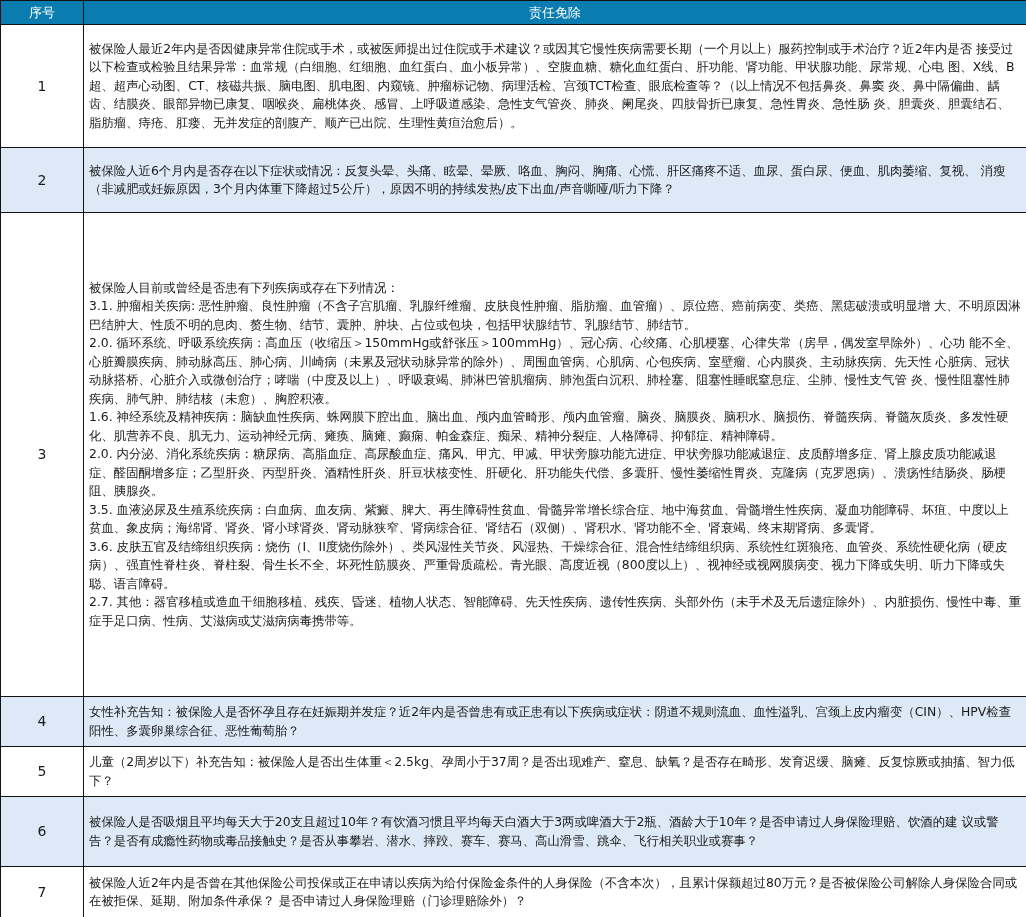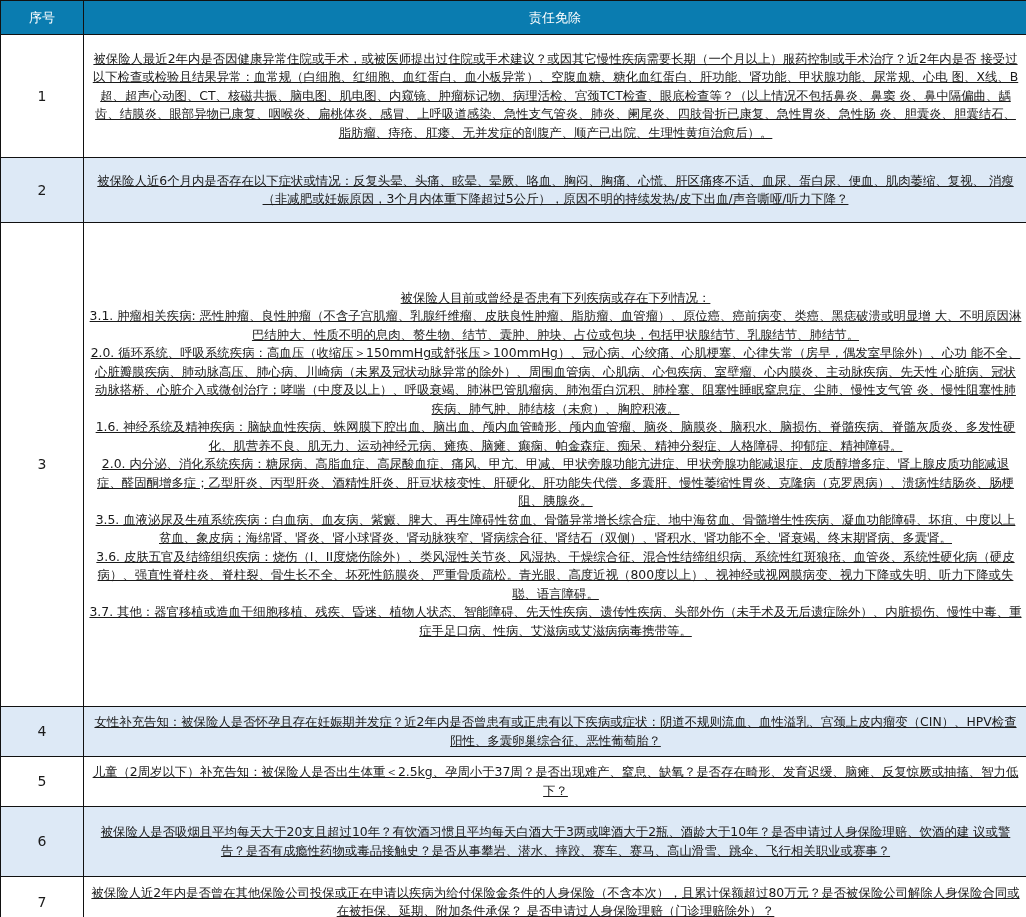--- a/index.html
+++ b/index.html
@@ -12,29 +12,29 @@
   }
   .subtitle {
     height: 30px; line-height: 30px; text-align: center;
     font-size: 13px; color: #222; border-bottom: 2px solid #111;
   }
   table { border-collapse: collapse; width: 1026px; table-layout: fixed; }
   col.c-num { width: 83px; }
   col.c-text { width: 943px; }
   th {
     background: #0a7cb0; color: #ffffff; font-weight: normal;
-    font-size: 13px; height: 34px; border: 1px solid #111;
+    font-size: 13px; height: 24px; border: 1px solid #111;
     text-align: center; vertical-align: middle;
   }
   td {
     border: 1px solid #111; font-size: 12.4px; line-height: 18.5px;
     vertical-align: middle; color: #1a1a1a;
   }
   td.num { text-align: center; font-size: 14px; }
-  td.text { padding: 2px 4px 2px 5px; text-align: center; text-decoration: underline; }
+  td.text { padding: 2px 4px 2px 5px; text-align: left; }
   tr.alt td { background: #dde9f6; }
   tr.r1 td { height: 123px; }
   tr.r2 td { height: 65px; }
   tr.r3 td { height: 484px; }
   tr.r4 td { height: 50px; }
   tr.r5 td { height: 50px; }
   tr.r6 td { height: 70px; }
   tr.r7 td { height: 51px; }
   .para { display: block; }
 </style>
@@ -66,21 +66,21 @@
       <tr class="r3">
         <td class="num">3</td>
         <td class="text">
           <span class="para">被保险人目前或曾经是否患有下列疾病或存在下列情况：</span>
           <span class="para">3.1. 肿瘤相关疾病: 恶性肿瘤、良性肿瘤（不含子宫肌瘤、乳腺纤维瘤、皮肤良性肿瘤、脂肪瘤、血管瘤）、原位癌、癌前病变、类癌、黑痣破溃或明显增 大、不明原因淋巴结肿大、性质不明的息肉、赘生物、结节、囊肿、肿块、占位或包块，包括甲状腺结节、乳腺结节、肺结节。</span>
           <span class="para">2.0. 循环系统、呼吸系统疾病：高血压（收缩压＞150mmHg或舒张压＞100mmHg）、冠心病、心绞痛、心肌梗塞、心律失常（房早，偶发室早除外）、心功 能不全、心脏瓣膜疾病、肺动脉高压、肺心病、川崎病（未累及冠状动脉异常的除外）、周围血管病、心肌病、心包疾病、室壁瘤、心内膜炎、主动脉疾病、先天性 心脏病、冠状动脉搭桥、心脏介入或微创治疗；哮喘（中度及以上）、呼吸衰竭、肺淋巴管肌瘤病、肺泡蛋白沉积、肺栓塞、阻塞性睡眠窒息症、尘肺、慢性支气管 炎、慢性阻塞性肺疾病、肺气肿、肺结核（未愈）、胸腔积液。</span>
           <span class="para">1.6. 神经系统及精神疾病：脑缺血性疾病、蛛网膜下腔出血、脑出血、颅内血管畸形、颅内血管瘤、脑炎、脑膜炎、脑积水、脑损伤、脊髓疾病、脊髓灰质炎、多发性硬 化、肌营养不良、肌无力、运动神经元病、瘫痪、脑瘫、癫痫、帕金森症、痴呆、精神分裂症、人格障碍、抑郁症、精神障碍。</span>
           <span class="para">2.0. 内分泌、消化系统疾病：糖尿病、高脂血症、高尿酸血症、痛风、甲亢、甲减、甲状旁腺功能亢进症、甲状旁腺功能减退症、皮质醇增多症、肾上腺皮质功能减退 症、醛固酮增多症；乙型肝炎、丙型肝炎、酒精性肝炎、肝豆状核变性、肝硬化、肝功能失代偿、多囊肝、慢性萎缩性胃炎、克隆病（克罗恩病）、溃疡性结肠炎、肠梗阻、胰腺炎。</span>
           <span class="para">3.5. 血液泌尿及生殖系统疾病：白血病、血友病、紫癜、脾大、再生障碍性贫血、骨髓异常增长综合症、地中海贫血、骨髓增生性疾病、凝血功能障碍、坏疽、中度以上 贫血、象皮病；海绵肾、肾炎、肾小球肾炎、肾动脉狭窄、肾病综合征、肾结石（双侧）、肾积水、肾功能不全、肾衰竭、终末期肾病、多囊肾。</span>
           <span class="para">3.6. 皮肤五官及结缔组织疾病：烧伤（I、II度烧伤除外）、类风湿性关节炎、风湿热、干燥综合征、混合性结缔组织病、系统性红斑狼疮、血管炎、系统性硬化病（硬皮病）、强直性脊柱炎、脊柱裂、骨生长不全、坏死性筋膜炎、严重骨质疏松。青光眼、高度近视（800度以上）、视神经或视网膜病变、视力下降或失明、听力下降或失聪、语言障碍。</span>
-          <span class="para">3.7. 其他：器官移植或造血干细胞移植、残疾、昏迷、植物人状态、智能障碍、先天性疾病、遗传性疾病、头部外伤（未手术及无后遗症除外）、内脏损伤、慢性中毒、重症手足口病、性病、艾滋病或艾滋病病毒携带等。</span>
+          <span class="para">2.7. 其他：器官移植或造血干细胞移植、残疾、昏迷、植物人状态、智能障碍、先天性疾病、遗传性疾病、头部外伤（未手术及无后遗症除外）、内脏损伤、慢性中毒、重症手足口病、性病、艾滋病或艾滋病病毒携带等。</span>
         </td>
       </tr>
       <tr class="r4 alt">
         <td class="num">4</td>
         <td class="text">女性补充告知：被保险人是否怀孕且存在妊娠期并发症？近2年内是否曾患有或正患有以下疾病或症状：阴道不规则流血、血性溢乳、宫颈上皮内瘤变（CIN）、HPV检查阳性、多囊卵巢综合征、恶性葡萄胎？</td>
       </tr>
       <tr class="r5">
         <td class="num">5</td>
         <td class="text">儿童（2周岁以下）补充告知：被保险人是否出生体重＜2.5kg、孕周小于37周？是否出现难产、窒息、缺氧？是否存在畸形、发育迟缓、脑瘫、反复惊厥或抽搐、智力低下？</td>
       </tr>

